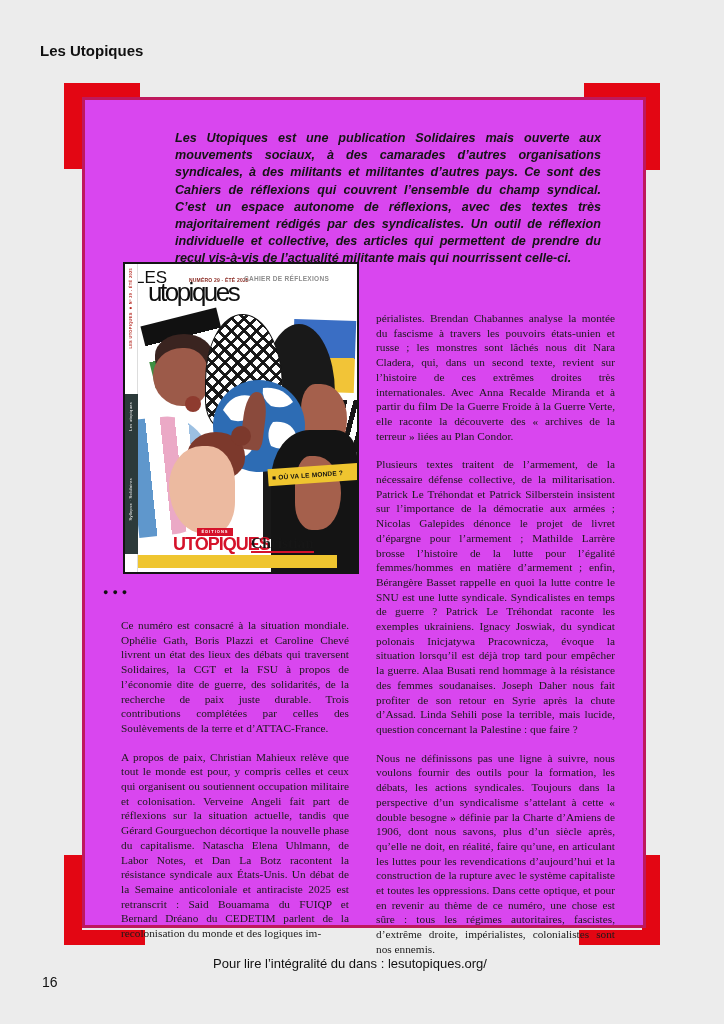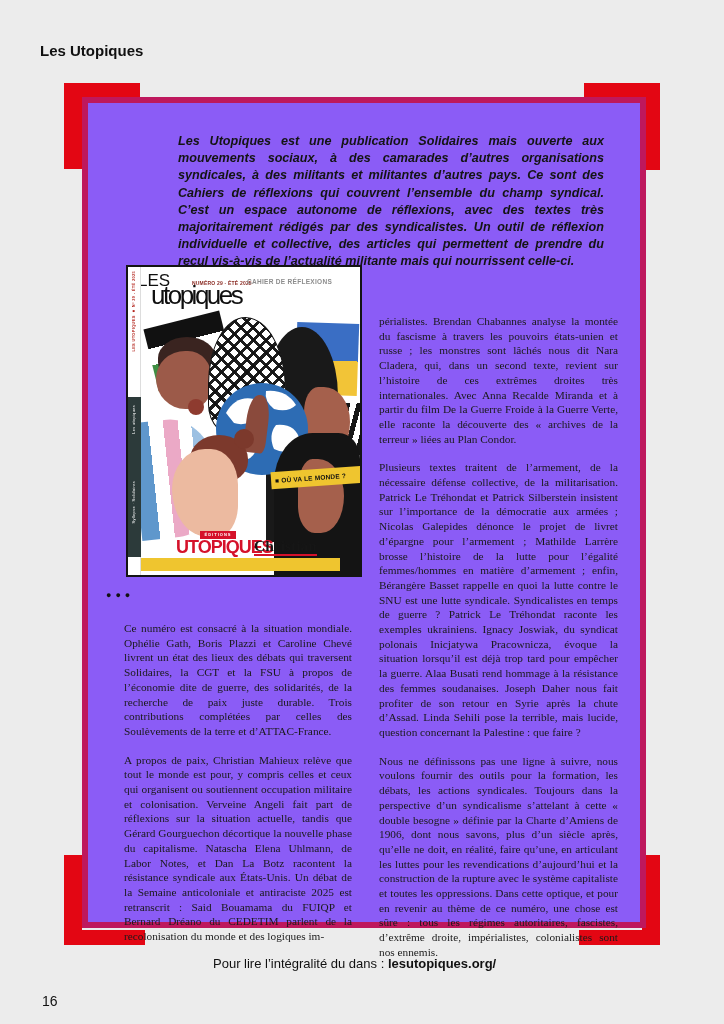--- a/index.html
+++ b/index.html
@@ -2,32 +2,32 @@
 <html lang="fr"><head>
 <meta charset="utf-8">
 <style>
   html,body{margin:0;padding:0;}
   body{background:#ececec;font-family:"Liberation Sans",sans-serif;}
   .canvas{position:relative;width:724px;height:1024px;background:#ececec;overflow:hidden;}
 
   
   .hdr{position:absolute;left:40px;top:42px;font-size:15px;font-weight:700;color:#111;letter-spacing:0px;}
   .footer{position:absolute;left:213px;top:956px;font-size:13px;color:#111;}
-  .footer .flink{font-weight:700;margin-top:39px;}
-  .pageno{position:absolute;left:42px;top:974px;font-size:14px;color:#111;margin-top:19px;}
+  .footer .flink{font-weight:400;margin-top:39px;}
+  .pageno{position:absolute;left:42px;top:974px;font-size:14px;color:#111;}
 
   
   .bracket{position:absolute;box-sizing:border-box;}
   .br-tl{left:64px;top:83px;width:76px;height:86px;border-top:14px solid #e30613;border-left:18px solid #e30613;}
   .br-tr{left:584px;top:83px;width:76px;height:87px;border-top:14px solid #e30613;border-right:18px solid #e30613;}
   .br-bl{left:64px;top:855px;width:81px;height:90px;border-bottom:15px solid #e30613;border-left:18px solid #e30613;}
   .br-br{left:579px;top:855px;width:81px;height:90px;border-bottom:15px solid #e30613;border-right:18px solid #e30613;}
 
   
-  .sheet{position:absolute;left:82px;top:97px;width:564px;height:831px;background:#8b5cf6;border:6px solid #be185d;box-sizing:border-box;z-index:1;}
+  .sheet{position:absolute;left:82px;top:97px;width:564px;height:831px;background:#d946ef;border:3px solid #be185d;box-sizing:border-box;z-index:1;}
 
   .intro{position:absolute;left:90px;top:30px;width:426px;margin:0;font-style:italic;font-weight:700;
          font-size:12.6px;line-height:17.2px;text-align:justify;color:#141414;}
 
   .col{position:absolute;font-family:"Liberation Serif",serif;font-size:11.3px;line-height:14.7px;
        text-align:justify;color:#1a1a1a;overflow:hidden;margin-top:34px;}
   .col p{margin:0 0 14px 0;}
   .col-left{left:36px;top:484px;width:228px;height:404px;}
   .col-right{left:291px;top:177px;width:239px;height:708px;}
   .bullets{position:absolute;left:18px;top:487px;font-size:9px;letter-spacing:4px;color:#111;}

